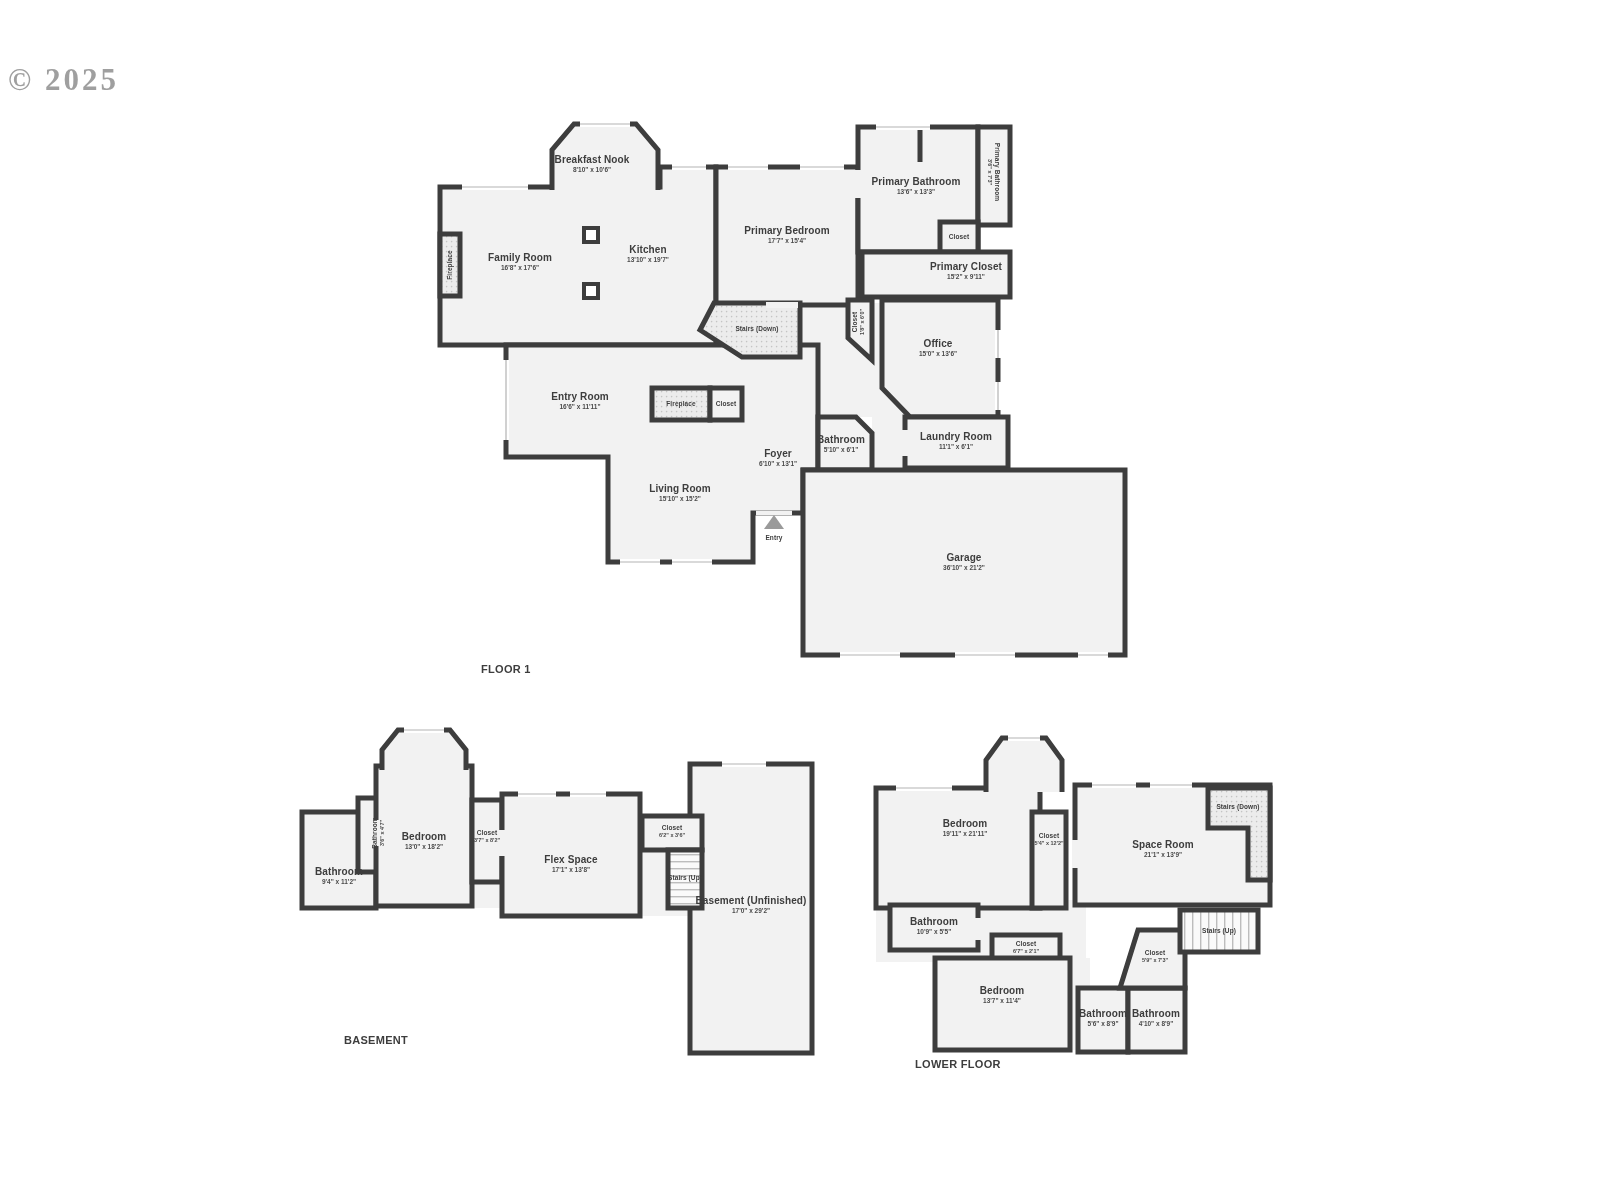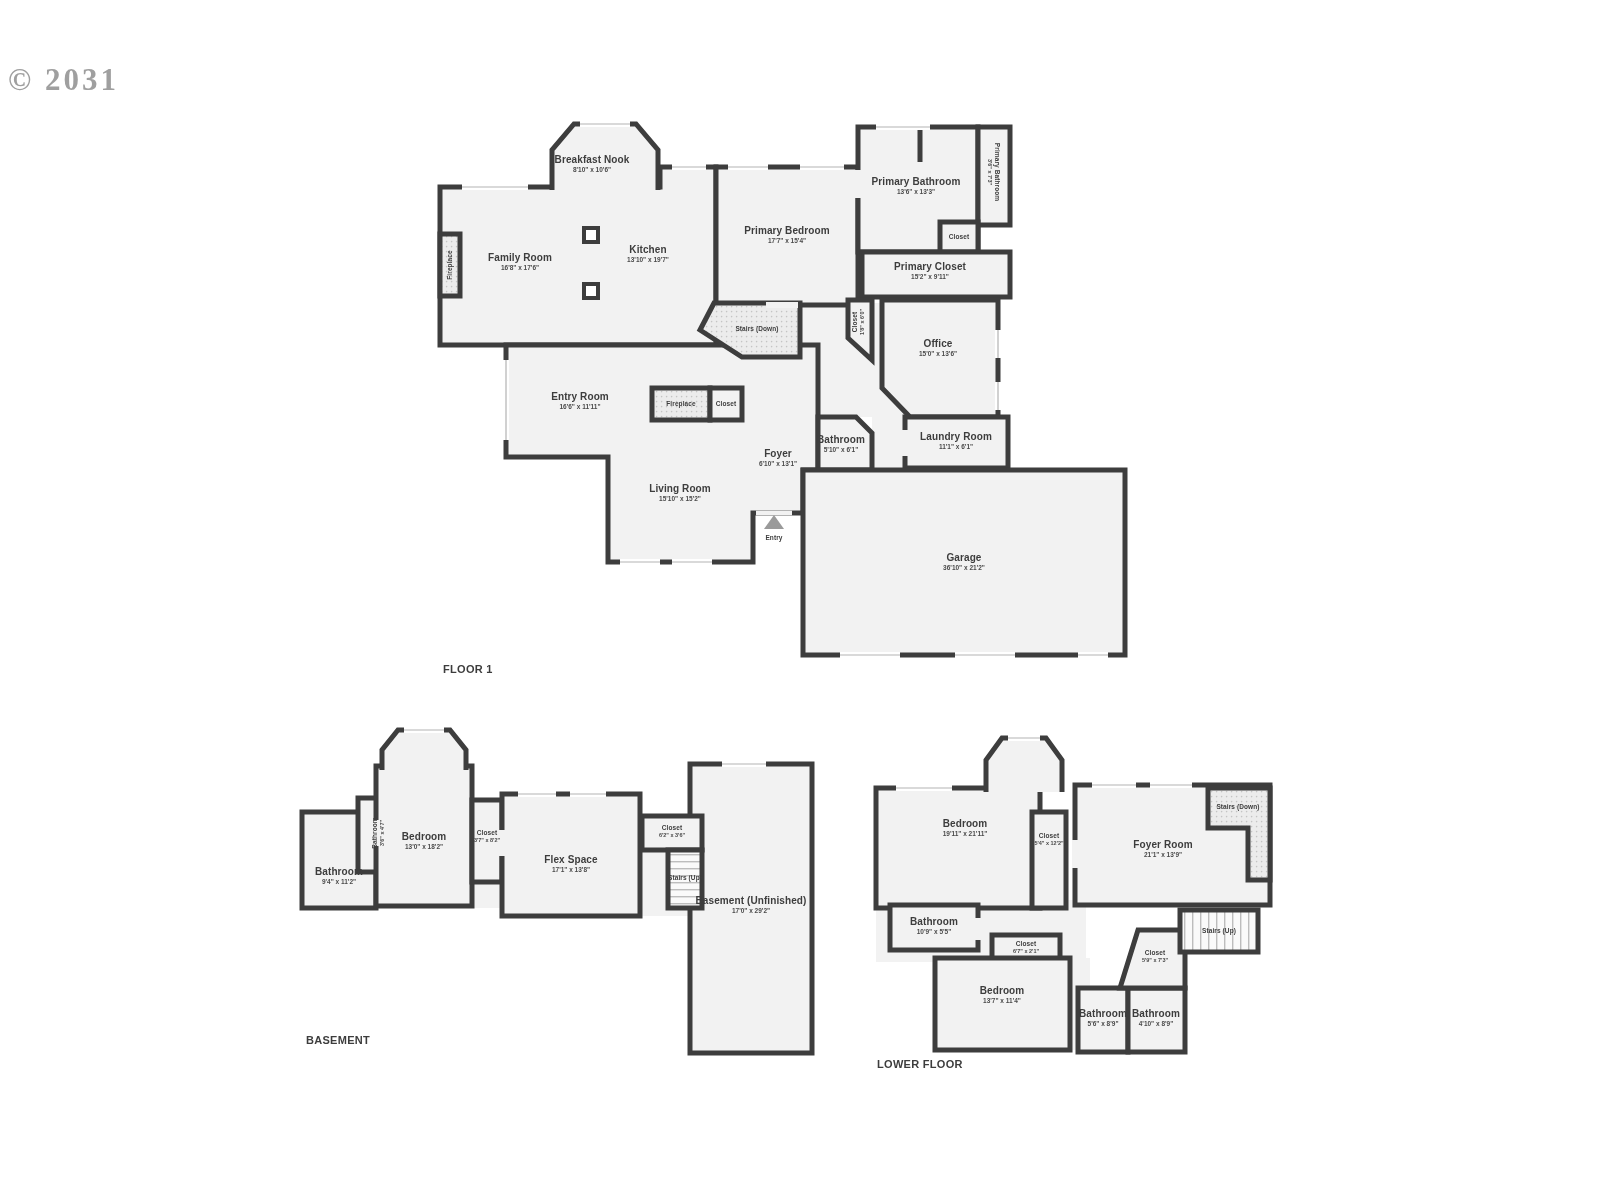--- a/index.html
+++ b/index.html
@@ -14,21 +14,21 @@
   .win-w{stroke:#ffffff;stroke-width:6;fill:none;}
   .win-g{stroke:#b3b3b3;stroke-width:1.2;fill:none;}
   .gap{stroke:#f2f2f2;stroke-width:6;fill:none;}
   .lbl{position:absolute;transform:translate(-50%,-50%);text-align:center;line-height:1.3;white-space:nowrap;color:#3d3d3d;z-index:5;}
   .rn{display:block;font-size:10px;font-weight:700;letter-spacing:.1px;}
   .rd{display:block;font-size:6.5px;font-weight:600;color:#4a4a4a;}
   .sm .rn{font-size:6.5px;}
   .sm .rd{font-size:5.5px;}
   .rotccw{transform:translate(-50%,-50%) rotate(-90deg);}
   .rotcw{transform:translate(-50%,-50%) rotate(90deg);}
-  .plan-title{position:absolute;transform:translateY(-50%);font-size:11px;font-weight:700;letter-spacing:.3px;color:#3d3d3d;z-index:5;}
+  .plan-title{position:absolute;transform:translateY(-50%);font-size:11px;font-weight:700;letter-spacing:.3px;color:#3d3d3d;z-index:5;margin-left:38px;}
   .disclaimer{position:absolute;left:783px;top:1095px;transform:translate(-50%,-50%);font-size:12.5px;font-weight:700;color:#3d3d3d;white-space:nowrap;z-index:5;}
   .watermark{position:absolute;left:8px;top:62px;font-family:"Liberation Serif",serif;font-size:31px;font-weight:700;color:#8f8f8f;letter-spacing:3px;opacity:.85;z-index:5;}
 </style>
 </head>
 <body>
 
 <div class="canvas">
 
   <svg width="1600" height="1200" viewBox="0 0 1600 1200">
     <defs>
@@ -144,21 +144,21 @@
       <span class="rn">Primary Bathroom</span>
       <span class="rd">13'6" x 13'3"</span>
     </div>
   <div class="lbl sm rotcw" style="left:993px;top:172px">
       <span class="rn">Primary Bathroom</span>
       <span class="rd">3'6" x 7'3"</span>
     </div>
   <div class="lbl sm" style="left:959px;top:237px">
       <span class="rn">Closet</span>
     </div>
-  <div class="lbl" style="left:930px;top:271px">
+  <div class="lbl" style="left:966px;top:271px">
       <span class="rn">Primary Closet</span>
       <span class="rd">15'2" x 9'11"</span>
     </div>
   <div class="lbl sm rotccw" style="left:859px;top:322px">
       <span class="rn">Closet</span>
       <span class="rd">1'8" x 6'0"</span>
     </div>
   <div class="lbl" style="left:938px;top:348px">
       <span class="rn">Office</span>
       <span class="rd">15'0" x 13'6"</span>
@@ -236,21 +236,21 @@
 
   <div class="lbl" style="left:965px;top:828px">
       <span class="rn">Bedroom</span>
       <span class="rd">19'11" x 21'11"</span>
     </div>
   <div class="lbl sm" style="left:1049px;top:840px">
       <span class="rn">Closet</span>
       <span class="rd">5'4" x 12'2"</span>
     </div>
   <div class="lbl" style="left:1163px;top:849px">
-      <span class="rn">Foyer Room</span>
+      <span class="rn">Space Room</span>
       <span class="rd">21'1" x 13'9"</span>
     </div>
   <div class="lbl sm" style="left:1238px;top:807px">
       <span class="rn">Stairs (Down)</span>
     </div>
   <div class="lbl" style="left:934px;top:926px">
       <span class="rn">Bathroom</span>
       <span class="rd">10'9" x 5'5"</span>
     </div>
   <div class="lbl sm" style="left:1026px;top:948px">
@@ -271,14 +271,14 @@
   <div class="lbl" style="left:1103px;top:1018px">
       <span class="rn">Bathroom</span>
       <span class="rd">5'6" x 8'9"</span>
     </div>
   <div class="lbl" style="left:1156px;top:1018px">
       <span class="rn">Bathroom</span>
       <span class="rd">4'10" x 8'9"</span>
     </div>
   <div class="plan-title" style="left:877px;top:1064px">LOWER FLOOR</div>
 
-  <div class="watermark">© 2031</div>
+  <div class="watermark">© 2025</div>
 </div>
 
 </body></html>

